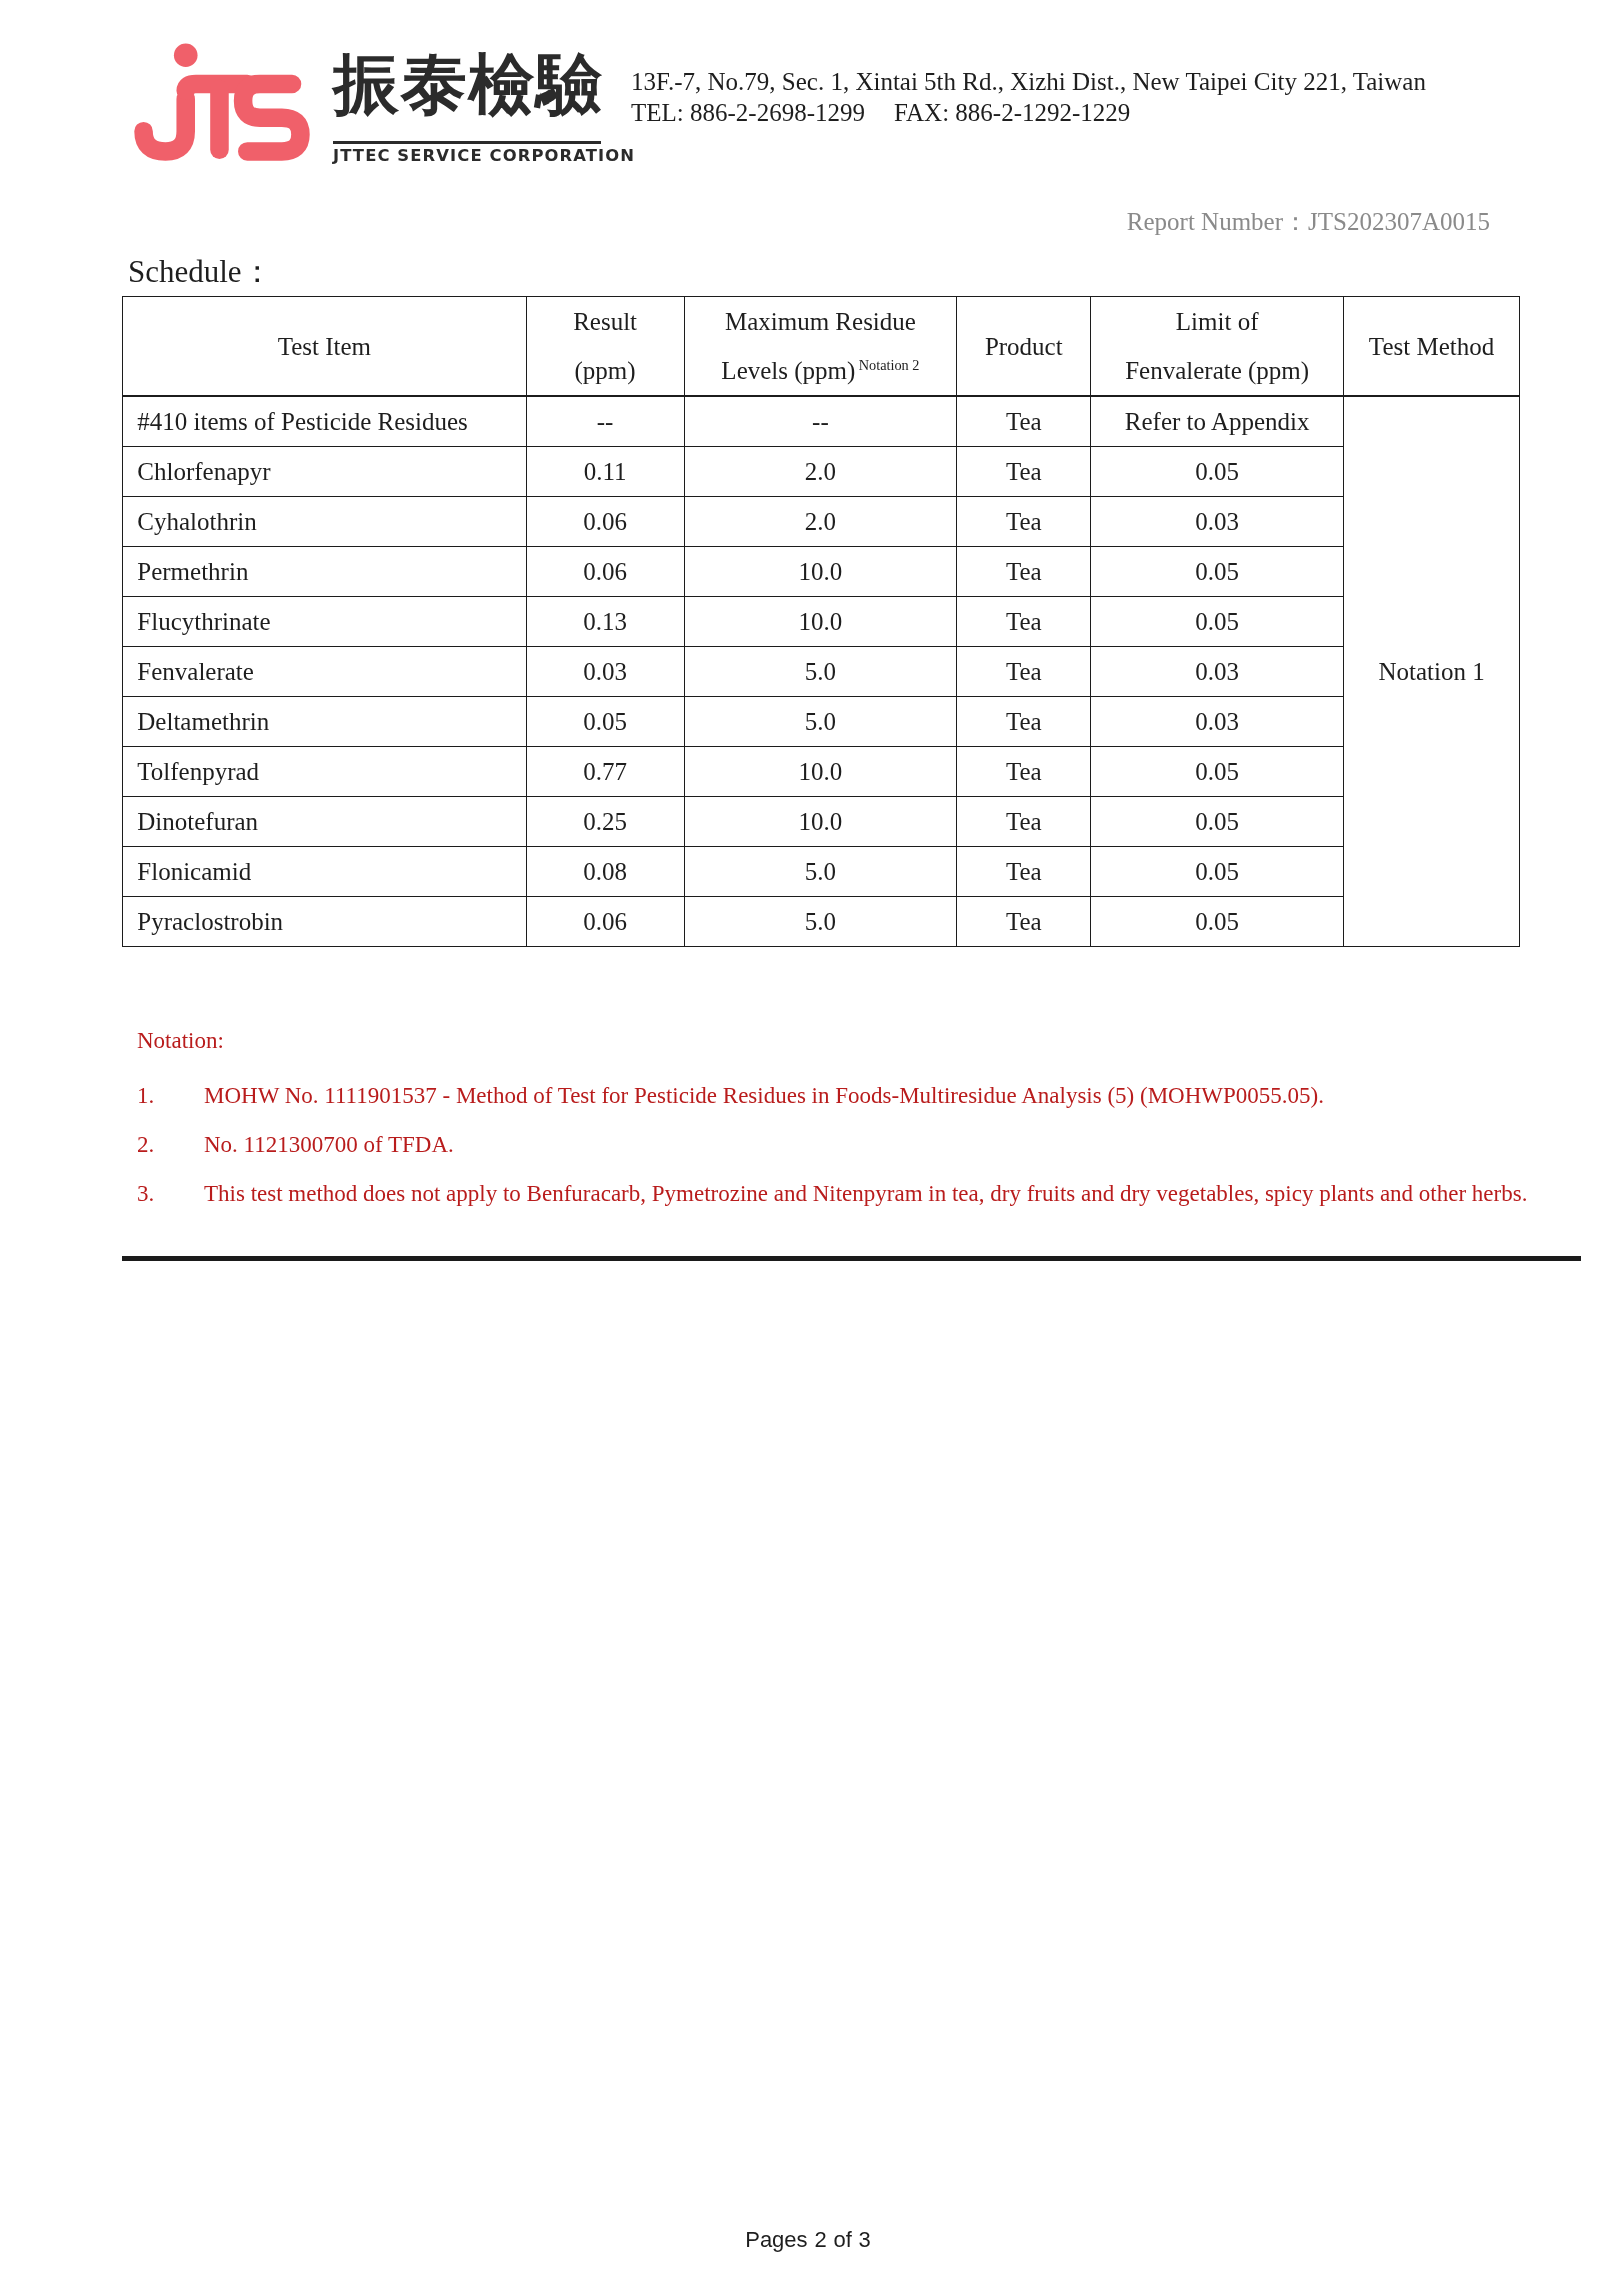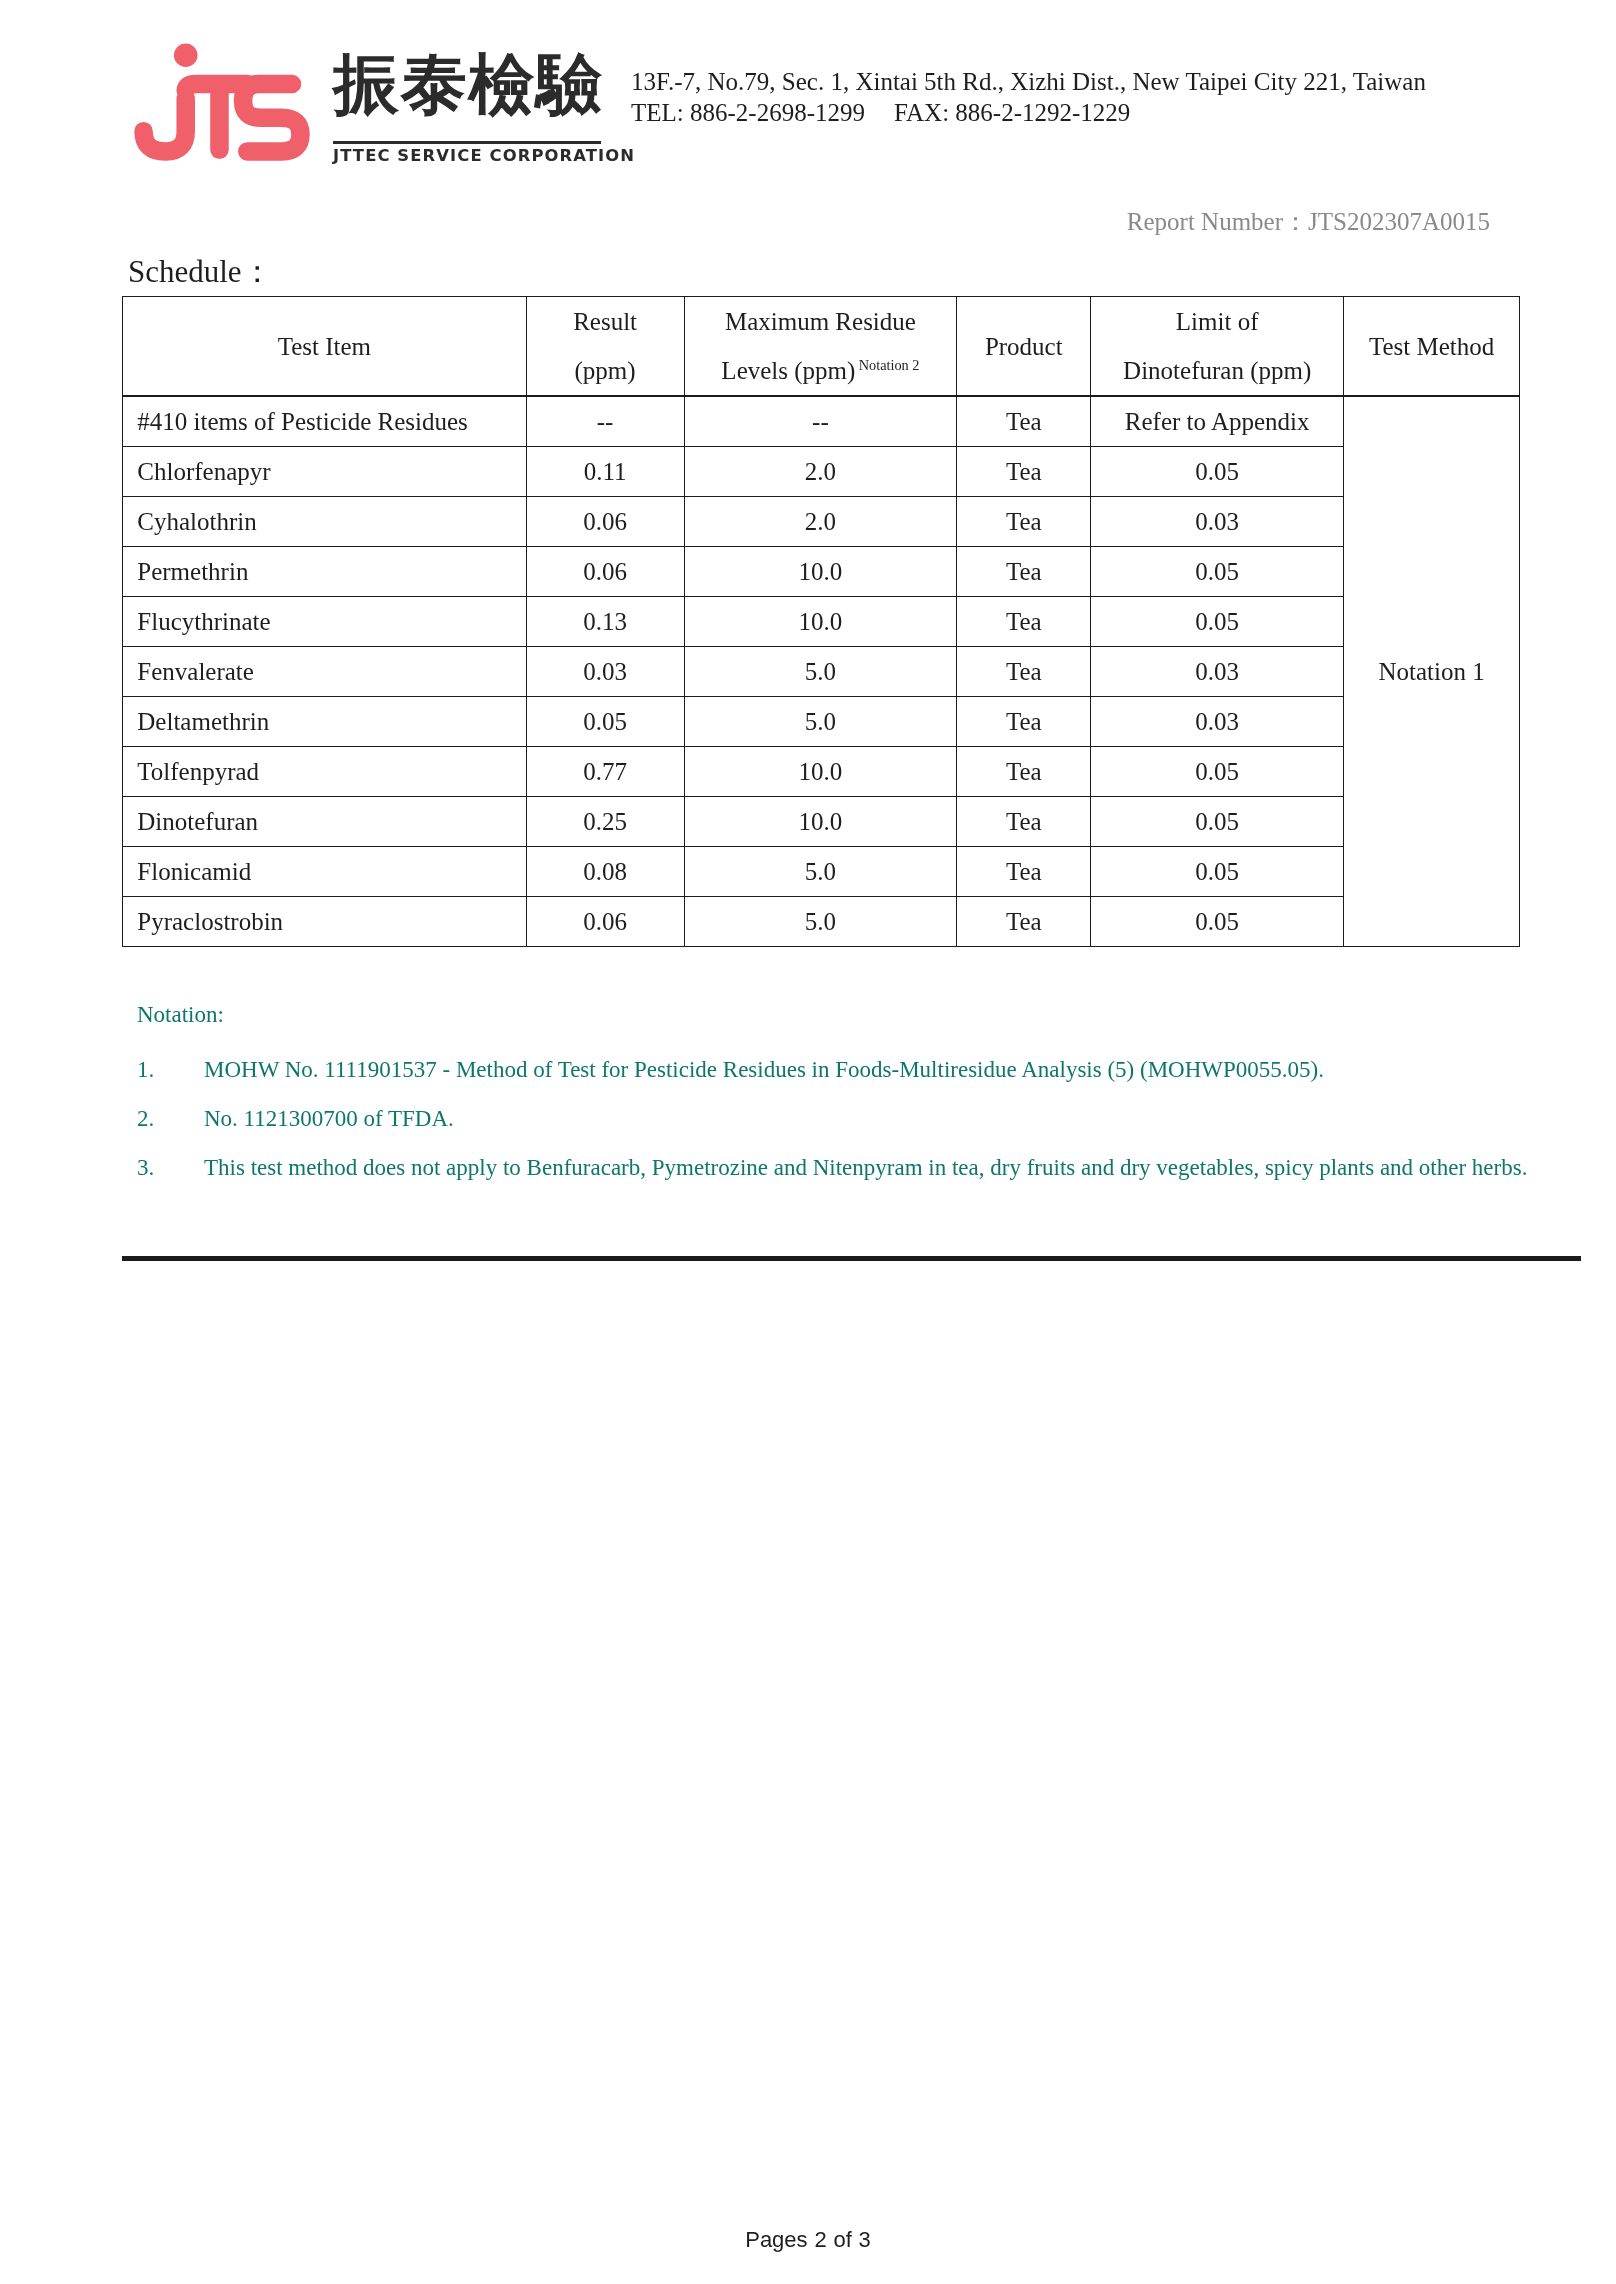--- a/index.html
+++ b/index.html
@@ -29,21 +29,21 @@
   table.results th { font-weight:normal; height:96px; text-align:center; line-height:49px; }
   table.results td { height:49px; text-align:center; }
   table.results td.item { text-align:left; padding-left:14.3px; }
   table.results tr.head-row th { border-bottom:2.5px solid #1c1c1c; }
   col.c1 { width:404px; } col.c2 { width:158px; } col.c3 { width:273px; }
   col.c4 { width:134px; } col.c5 { width:253px; } col.c6 { width:176px; }
   sup.note { font-size:14.3px; vertical-align:top; position:relative; top:-5px; margin-left:3.4px; }
   td.method { vertical-align:middle; }
 
   
-  .notation { position:absolute; left:137px; top:1002px; width:1431px; font-size:23px; color:#0f766e; }
+  .notation { position:absolute; left:137px; top:1028px; width:1431px; font-size:23px; color:#b91c1c; }
   .notation .title { margin-bottom:17px; }
   .notation .item { display:flex; line-height:49px; }
   .notation .num { width:67px; flex:none; }
   .notation .txt { flex:1; max-width:1431px; }
   .notation .item3 .txt { line-height:49px; }
 
   .thick-rule { position:absolute; left:122px; top:1256px; width:1459px; height:5px; background:#1b1b1b; }
 
   .page-footer { position:absolute; left:0; width:1616px; top:2227px; text-align:center;
                  font-family:"Liberation Sans", sans-serif; font-size:22px; color:#1e1e1e; }
@@ -95,21 +95,21 @@
         <div>Result</div>
         <div>(ppm)</div>
       </th>
       <th>
         <div>Maximum Residue</div>
         <div><span>Levels (ppm)</span><sup class="note">Notation 2</sup></div>
       </th>
       <th><span>Product</span></th>
       <th>
         <div>Limit of</div>
-        <div>Dinotefuran (ppm)</div>
+        <div>Fenvalerate (ppm)</div>
       </th>
       <th><span>Test Method</span></th>
     </tr>
   </thead>
   <tbody id="table-body">
       <tr>
         <td class="item">#410 items of Pesticide Residues</td>
         <td>--</td>
         <td>--</td>
         <td>Tea</td>

